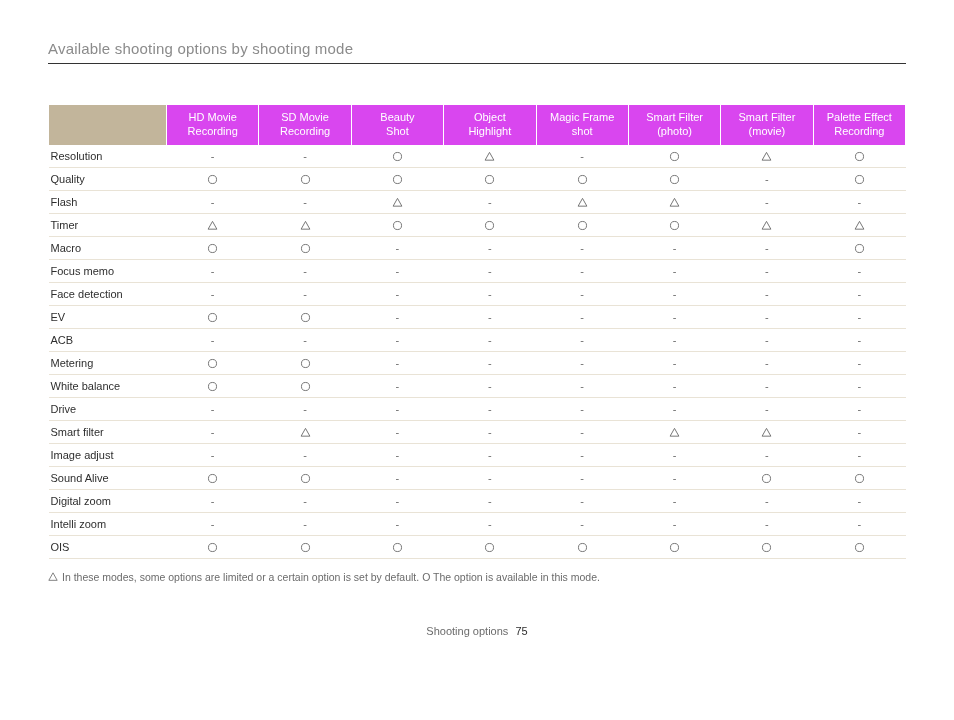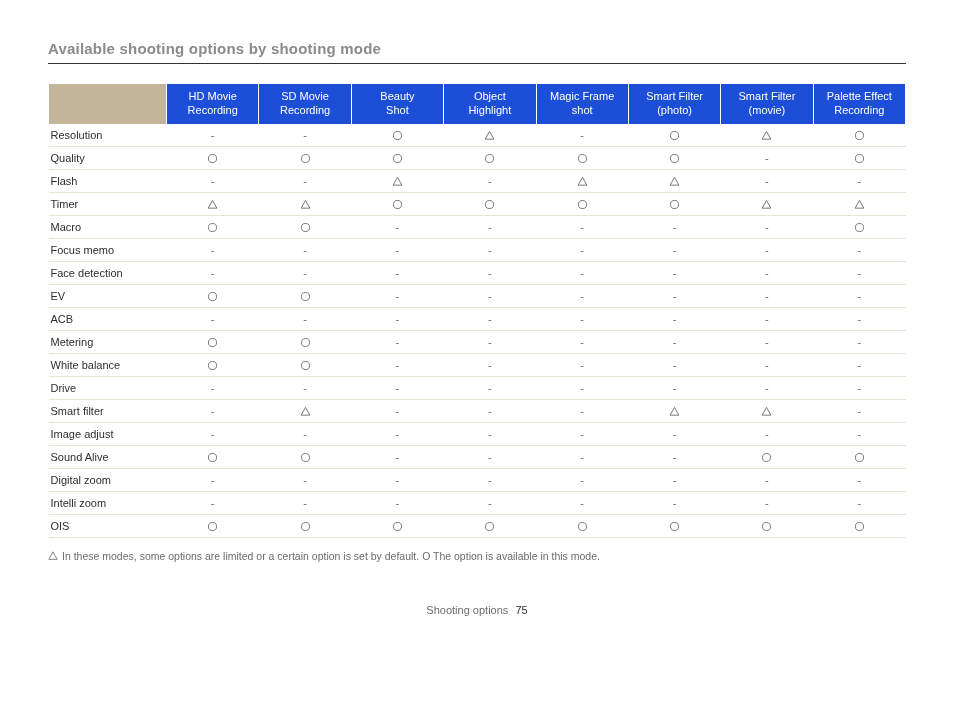--- a/index.html
+++ b/index.html
@@ -11,35 +11,35 @@
     font-family: Arial, Helvetica, sans-serif;
     color: #5d5d5d;
   }
   .page {
     padding: 40px 48px 0 48px;
     box-sizing: border-box;
     width: 954px;
   }
   .page-title {
     font-size: 15px;
-    font-weight: 700;
+    font-weight: 400;
     color: #8b8b8b;
     letter-spacing: 0.2px;
     border-bottom: 1px solid #333;
     padding-bottom: 6px;
-    margin-bottom: 20px;
+    margin-bottom: 41px;
   }
   table {
     width: 100%;
     border-collapse: collapse;
     table-layout: fixed;
     font-size: 11px;
   }
   th {
-    background: #1d4ed8;
+    background: #d946ef;
     color: #ffffff;
     font-weight: 400;
     font-size: 11px;
     padding: 6px 4px;
     line-height: 1.25;
     text-align: center;
     border-left: 1px solid #ffffff;
     border-right: 1px solid #ffffff;
   }
   th.first {

